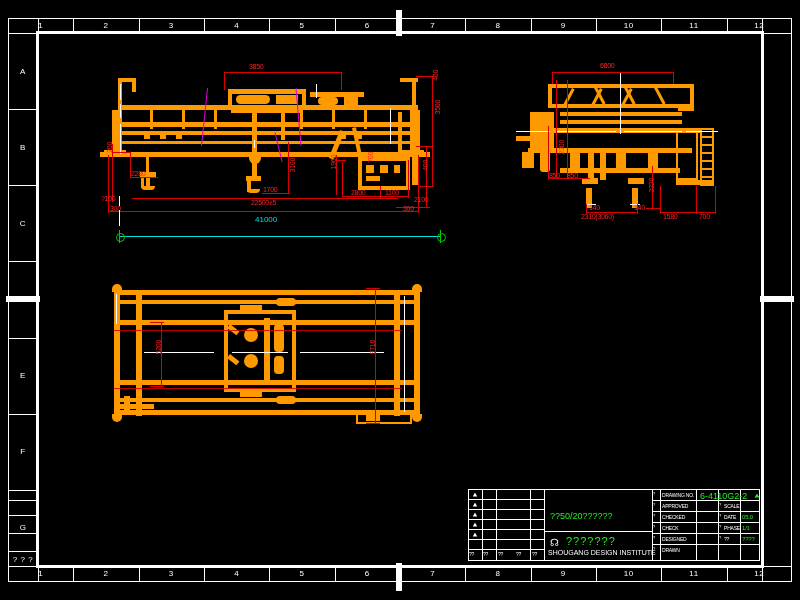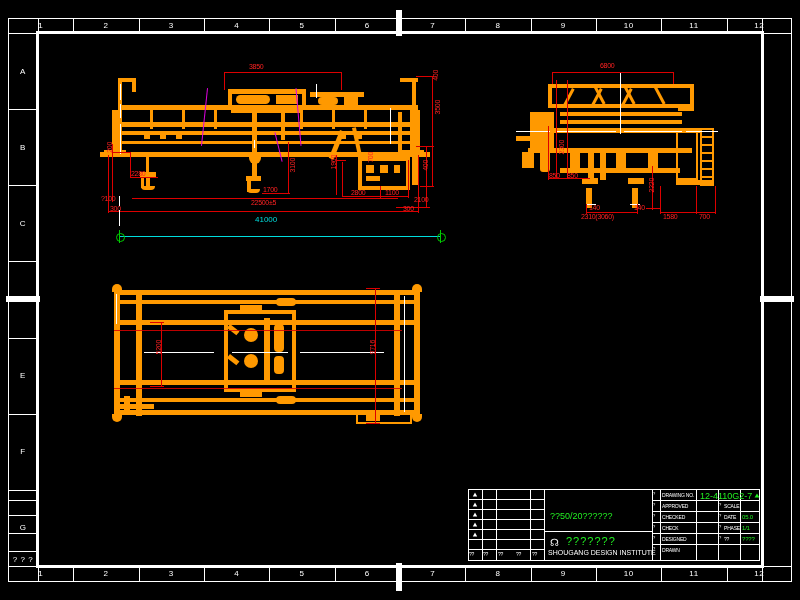--- a/index.html
+++ b/index.html
@@ -493,17 +493,17 @@
         <div class="tbtxt" style="left: 256px; top: 26px;">DATE</div>
         <div class="tbtxt-g" style="left: 274px; top: 25px;">05.0</div>
         <div class="tbtxt" style="left: 251px; top: 36px; font-size: 4px;">?</div>
         <div class="tbtxt" style="left: 256px; top: 37px;">PHASE</div>
         <div class="tbtxt-g" style="left: 274px; top: 36px;">1/1</div>
         <div class="tbtxt" style="left: 251px; top: 47px; font-size: 4px;">?</div>
         <div class="tbtxt" style="left: 256px; top: 48px;">??</div>
         <div class="tbtxt-g" style="left: 274px; top: 47px;">????</div>
       </div>
 
-    <div class="tbbig" style="left:232px;top:2px;">12-4110G2-7</div>
+    <div class="tbbig" style="left:232px;top:2px;">6-4110G2-2</div>
     <div class="tri" style="left:285px;top:3px;border-bottom-color:#2e2;transform:scale(.6);"></div>
   </div>
 
 </div>
 
 </body></html>

